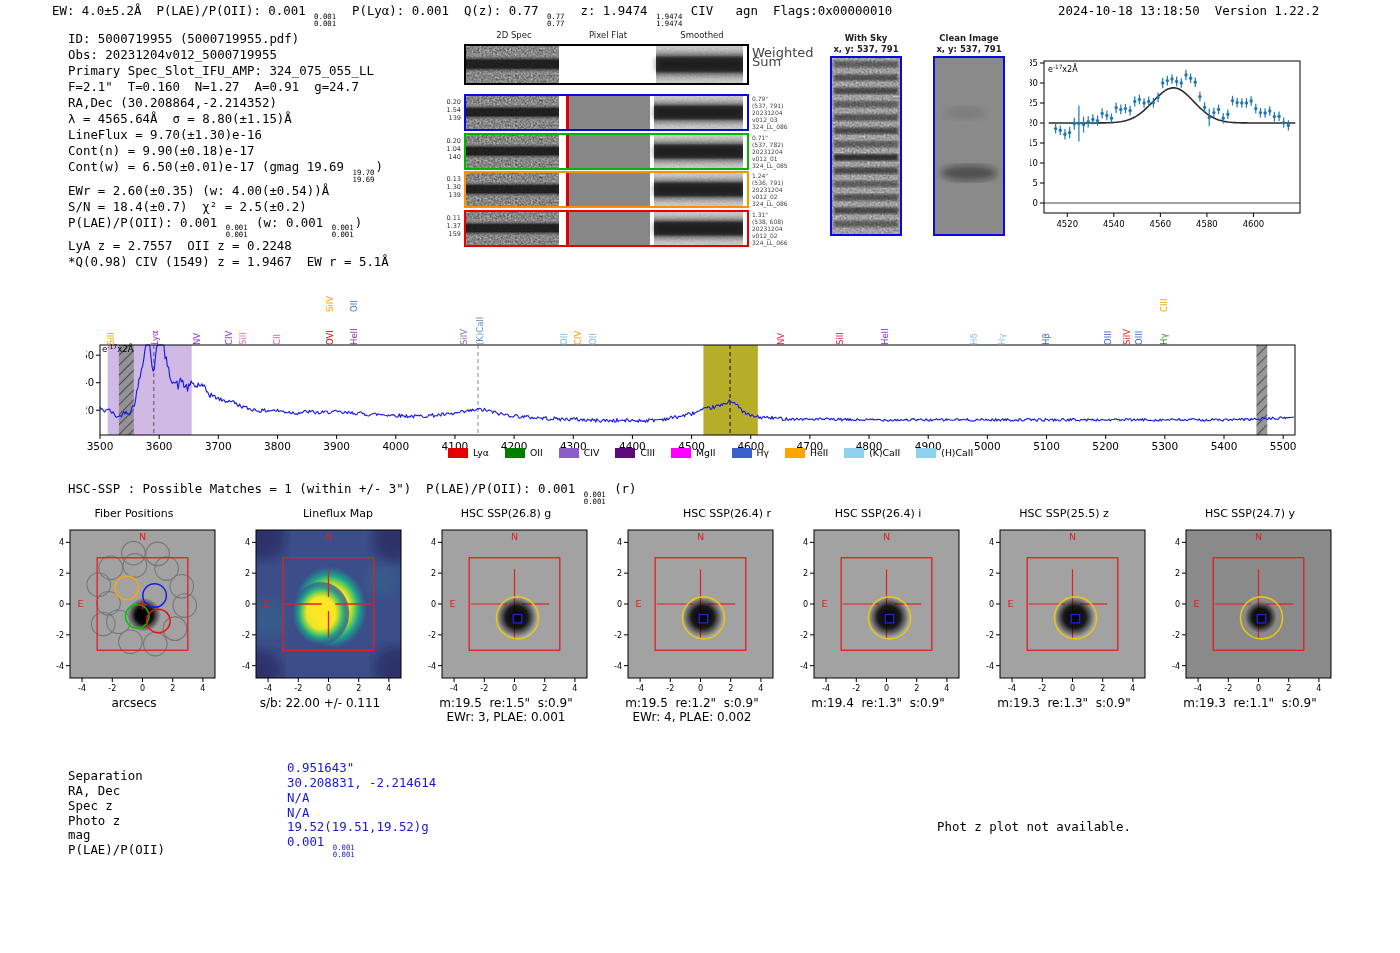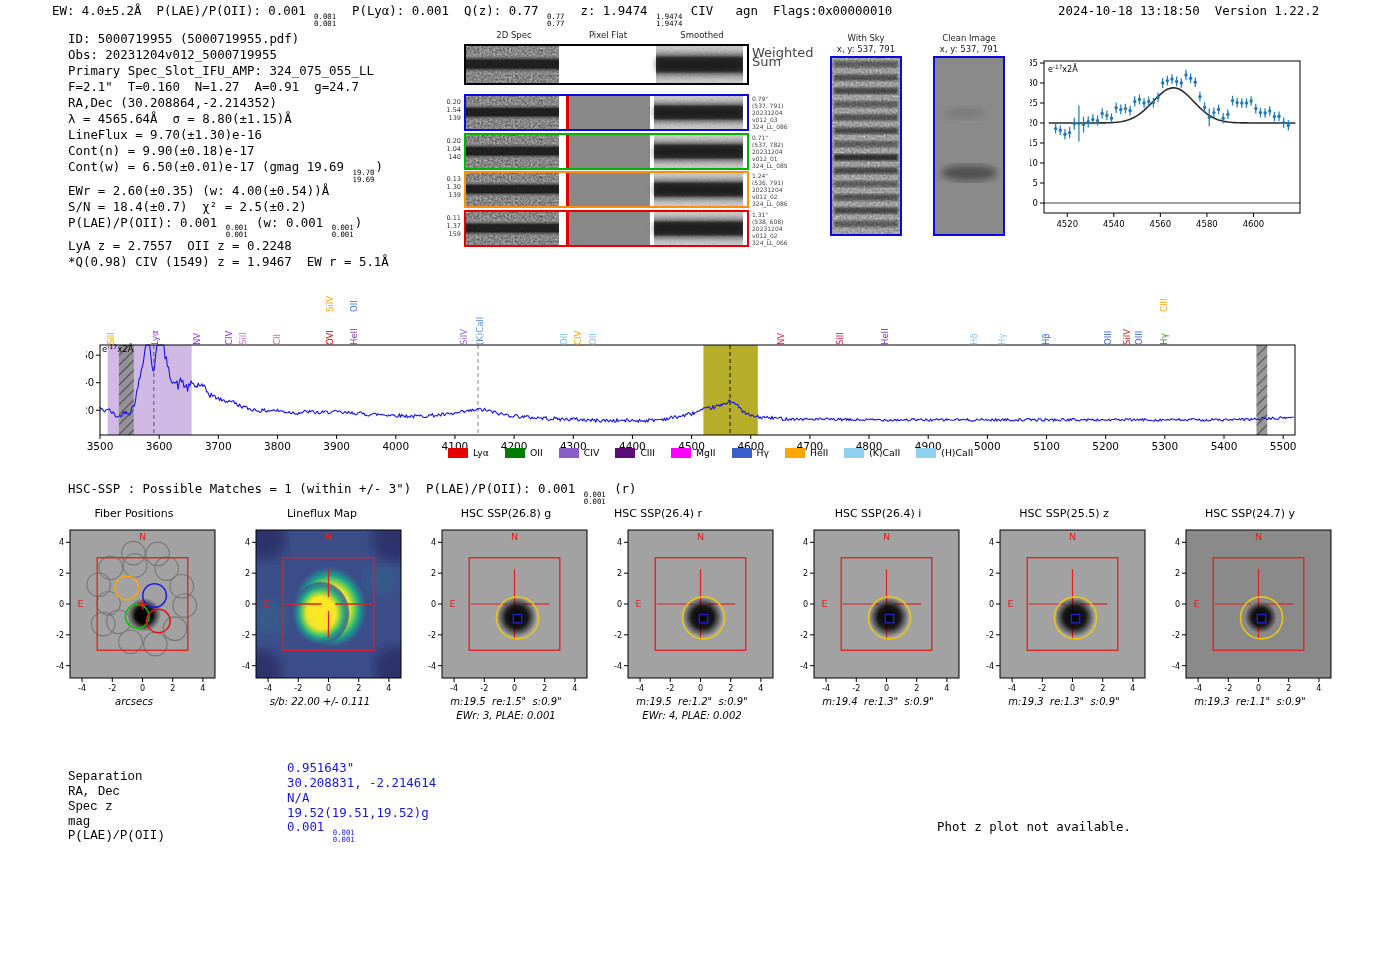--- a/index.html
+++ b/index.html
@@ -11,31 +11,31 @@
   #infoblock{left:68px;top:31px;font-size:12.4px;line-height:16px;white-space:pre;}
   #hscline{left:68px;top:481px;font-size:12.4px;white-space:pre;}
   #photz{left:937px;top:808px;font-size:12.4px;margin-top:11px;}
   .frac{display:inline-flex;flex-direction:column;font-size:7.3px;line-height:7px;
         vertical-align:-3.5px;margin:0 1px;font-family:"DejaVu Sans Mono",monospace;}
   .frac span{display:block;}
   .cuthdr{position:absolute;font-size:8.5px;color:#222;transform:translateX(-50%);}
   .cutbox{position:absolute;background:#fff;}
   .cutlbl{position:absolute;font-size:6.5px;line-height:8px;color:#333;white-space:pre;text-align:right;}
   .cutrbl{position:absolute;font-size:6px;line-height:7px;color:#444;white-space:pre;}
-  .skytitle{position:absolute;font-size:8.5px;color:#222;transform:translateX(-50%);white-space:pre;}
+  .skytitle{position:absolute;font-size:8.5px;color:#222;transform:translateX(-50%);white-space:pre;font-weight:bold;}
   .ptitle{position:absolute;width:180px;text-align:center;font-size:11px;color:#000;}
-  .pcap{position:absolute;width:186px;text-align:center;font-size:10px;color:#000;white-space:pre;font-style:italic;}
+  .pcap{position:absolute;width:186px;text-align:center;font-size:12px;color:#000;white-space:pre;}
   .slbl{position:absolute;transform-origin:0 100%;transform:rotate(-90deg);
         font-size:8.5px;white-space:nowrap;pointer-events:none;}
   #speclabels{pointer-events:none;}
   #legend{display:flex;align-items:center;gap:16px;}
   .litem{display:flex;align-items:center;gap:5px;font-size:9.3px;}
   .sw{width:20px;height:10px;display:inline-block;}
   .mrow{height:14.85px;font-size:12.4px;white-space:pre;}
-  .mlabel{display:inline-block;width:219px;font-family:Liberation Mono, monospace;}
+  .mlabel{display:inline-block;width:219px;}
   .mval{display:inline-block;transform:translateY(-8px);color:#1616d8;}
 </style>
 </head>
 <body>
 
 <svg width="0" height="0" style="position:absolute" aria-hidden="true">
   <defs>
     <filter id="spk" x="0%" y="0%" width="100%" height="100%">
       <feTurbulence type="fractalNoise" baseFrequency="0.5" numOctaves="2" seed="3" stitchTiles="stitch"></feTurbulence>
       <feColorMatrix type="matrix" values="0 0 0 0 0  0 0 0 0 0  0 0 0 0 0  0.7 0.7 0.7 0 -0.55"></feColorMatrix>
@@ -488,23 +488,23 @@
       <span class="litem">
         <span class="sw" style="background: rgb(143, 208, 238);"></span>
         <span>(H)CaII</span>
       </span>
     </div>
 
   <div id="hscline" class="abs mono">HSC-SSP : Possible Matches = 1 (within +/- 3")  P(LAE)/P(OII): 0.001 <span class="frac"><span>0.001</span><span>0.001</span></span> (r)</div>
 
   <div id="panels">
     <div class="ptitle" style="left:44px;top:507px">Fiber Positions</div>
-    <div class="ptitle" style="left:232px;top:507px">Lineflux Map</div>
+    <div class="ptitle" style="left:248px;top:507px">Lineflux Map</div>
     <div class="ptitle" style="left:416px;top:507px">HSC SSP(26.8) g</div>
-    <div class="ptitle" style="left:568px;top:507px">HSC SSP(26.4) r</div>
+    <div class="ptitle" style="left:637px;top:507px">HSC SSP(26.4) r</div>
     <div class="ptitle" style="left:788px;top:507px">HSC SSP(26.4) i</div>
     <div class="ptitle" style="left:974px;top:507px">HSC SSP(25.5) z</div>
     <div class="ptitle" style="left:1160px;top:507px">HSC SSP(24.7) y</div>
 
     <svg class="pplot abs" style="left:44px;top:522px" width="180" height="176">
         <rect x="26" y="8" width="145" height="148" fill="#d8d8d8"></rect>
         <rect x="26" y="8" width="145" height="148" filter="url(#fin)" opacity="0.55"></rect>
         <circle cx="100.01041666666666" cy="92.79166666666667" r="17" fill="url(#gblob)" opacity="0.95"></circle>
         <circle cx="100.01041666666666" cy="93.5625" r="9" fill="#000" opacity="0.85" filter="url(#bl1)"></circle>
         <circle cx="89.4375" cy="31.125" r="11.8" fill="none" stroke="#777" stroke-width="1.1"></circle>
@@ -775,19 +775,20 @@
     <div class="pcap" style="left:599px;top:710px">EWr: 4, PLAE: 0.002</div>
     <div class="pcap" style="left:785px;top:696px">m:19.4  re:1.3"  s:0.9"</div>
     <div class="pcap" style="left:971px;top:696px">m:19.3  re:1.3"  s:0.9"</div>
     <div class="pcap" style="left:1157px;top:696px">m:19.3  re:1.1"  s:0.9"</div>
   </div>
 
   <div id="matchtable" class="abs mono" style="left:68px;top:768px">
       <div class="mrow"><span class="mlabel">Separation</span><span class="mval">0.951643"</span></div>
       <div class="mrow"><span class="mlabel">RA, Dec</span><span class="mval">30.208831, -2.214614</span></div>
       <div class="mrow"><span class="mlabel">Spec z</span><span class="mval">N/A</span></div>
+      <div class="mrow"><span class="mlabel">Photo z</span><span class="mval">N/A</span></div>
       <div class="mrow"><span class="mlabel">mag</span><span class="mval">19.52(19.51,19.52)g</span></div>
       <div class="mrow"><span class="mlabel">P(LAE)/P(OII)</span><span class="mval">0.001 <span class="frac"><span>0.001</span><span>0.001</span></span></span></div>
     </div>
 
   <div id="photz" class="abs mono">Phot z plot not available.</div>
 
 </div>
 
 </body></html>

